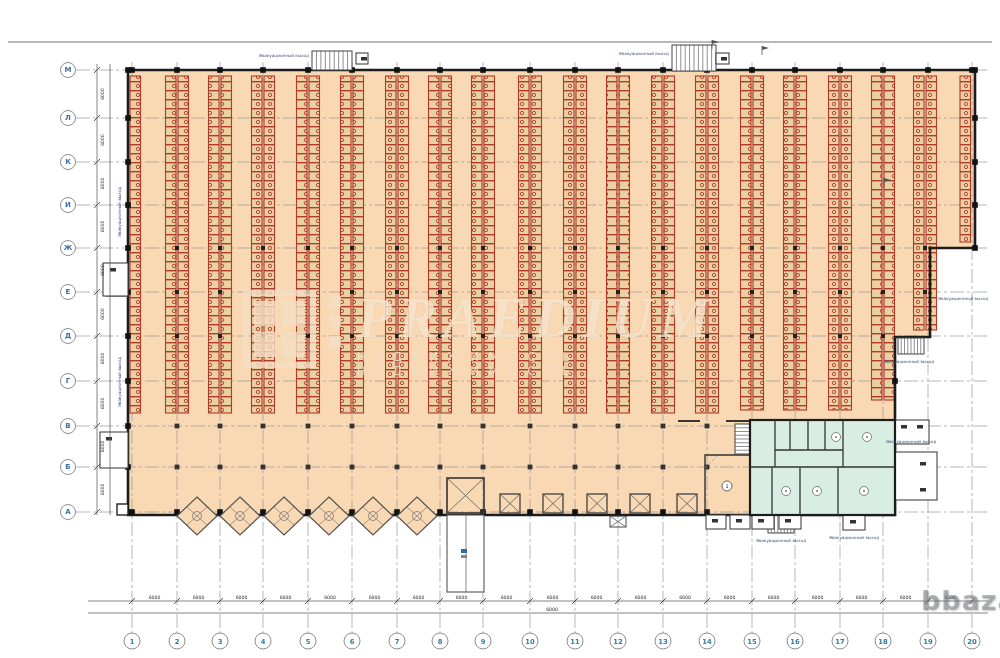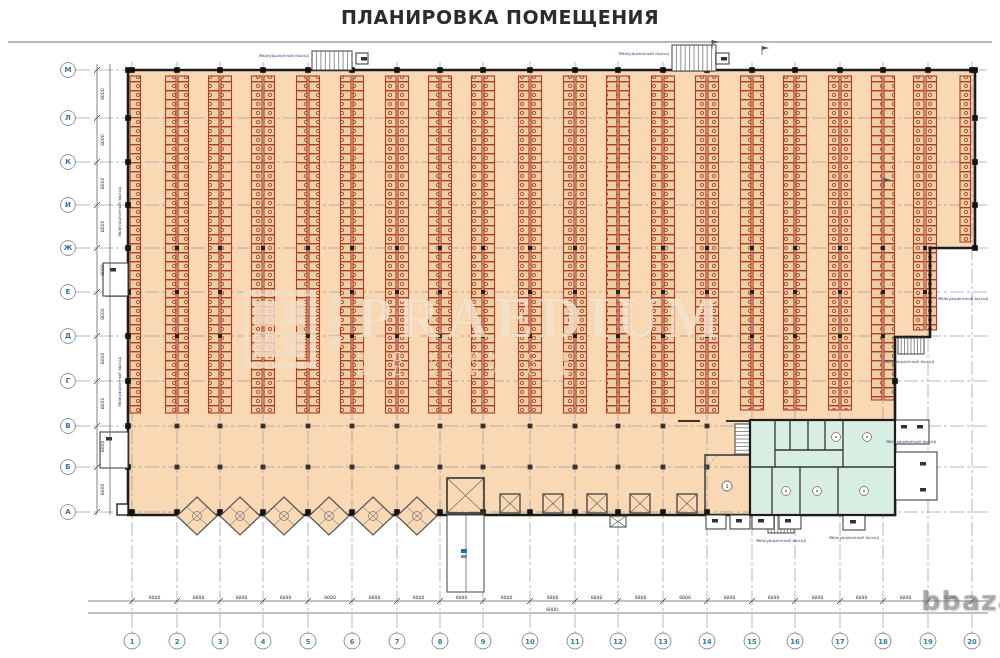--- a/index.html
+++ b/index.html
@@ -12,31 +12,30 @@
   svg text{font-family:"DejaVu Sans",sans-serif;}
   .watermark{position:absolute;left:243px;top:290px;width:530px;display:flex;align-items:flex-start;
              pointer-events:none;opacity:.85;}
   .wm-logo{width:56px;height:56px;border:6px solid rgba(243,221,197,.95);display:grid;
            grid-template-columns:1fr 1fr;grid-template-rows:1fr 1fr;gap:6px;padding:5px;}
   .wm-logo span{background:rgba(243,221,197,.95);}
   .wm-colon{display:flex;flex-direction:column;gap:9px;margin:6px 16px 0 14px;}
   .wm-colon span{width:11px;height:11px;background:rgba(243,221,197,.95);}
   .wm-textcol{display:flex;flex-direction:column;}
   .wm-brand{font-family:"Liberation Serif",serif;font-weight:bold;font-size:57px;line-height:56px;
-            letter-spacing:7px;color:rgba(246,229,207,.95);text-shadow:0 0 2px rgba(186,130,86,.25);}
+            letter-spacing:7px;color:rgba(246,229,207,.95);text-shadow:0 0 2px rgba(186,130,86,.25);font-style:italic;}
   .wm-tagline{margin-top:4px;font-size:12px;letter-spacing:9.5px;color:rgba(245,227,206,.95);
               text-shadow:0 0 1px rgba(186,130,86,.2);}
   .bbaza{position:absolute;left:921px;top:585px;font-size:27px;font-weight:bold;letter-spacing:1px;
          color:rgba(128,133,138,.55);text-shadow:1px 1px 2px rgba(60,60,60,.25);pointer-events:none;}
 </style>
 </head>
 <body>
 
 <div class="canvas">
-  <div class="title">ПЛАНИРОВКА ПОМЕЩЕНИЯ</div>
   <div class="title-rule"></div>
 
   <svg id="plan" width="1000" height="658" viewBox="0 0 1000 658">
     <defs>
       <pattern id="rackPat" width="12" height="9" patternUnits="userSpaceOnUse">
         <rect width="12" height="9" fill="#ead1a3"></rect>
         <line x1="0" y1="0.7" x2="12" y2="0.7" stroke="#b23a28" stroke-width="1.4"></line>
         <circle cx="6" cy="5" r="1.7" fill="none" stroke="#b23a28" stroke-width="0.9"></circle>
       </pattern>
     </defs>

